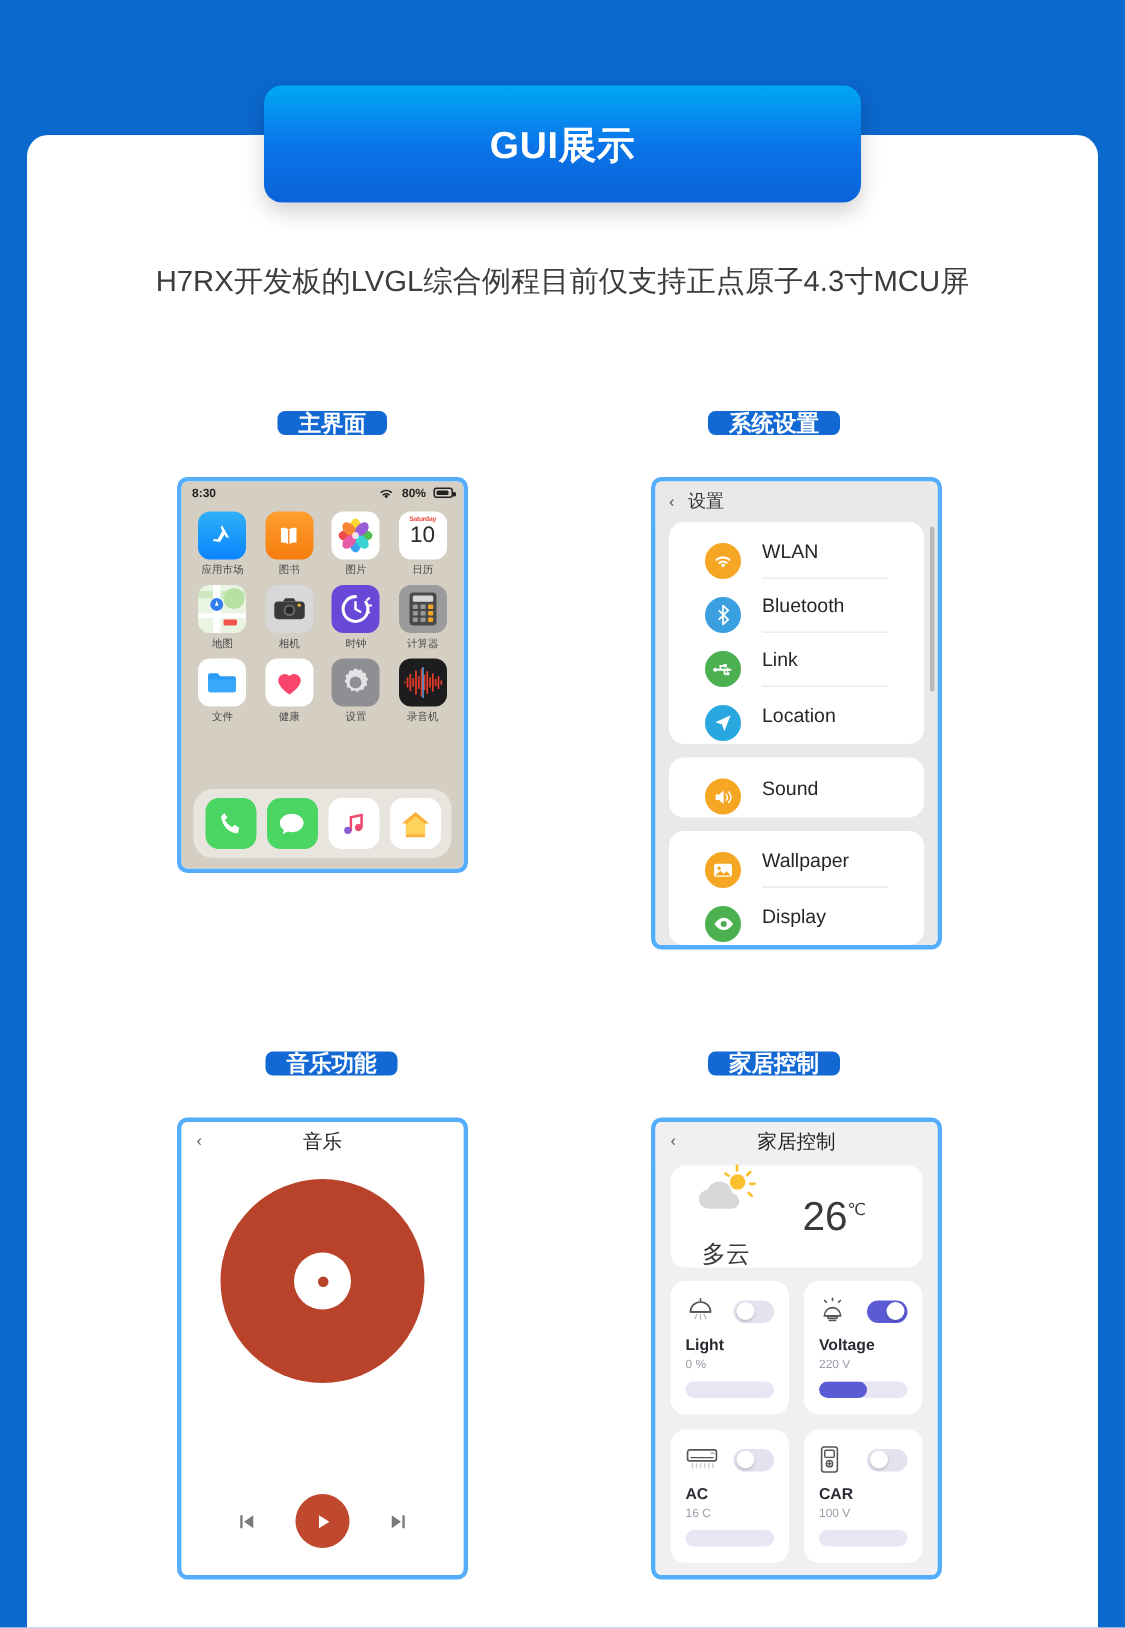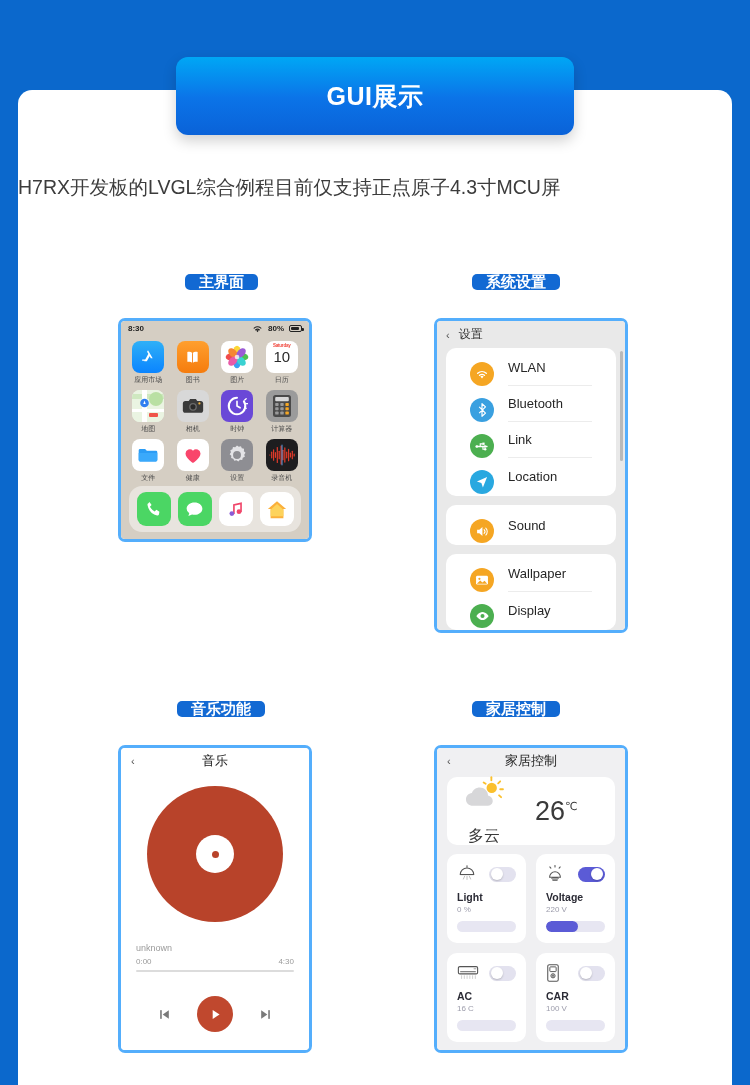--- a/index.html
+++ b/index.html
@@ -19,21 +19,21 @@
     border-radius:12px;
     background:linear-gradient(180deg,#00a7f5 0%,#0b74e8 52%,#0a62d8 100%);
     box-shadow:0 6px 14px rgba(0,0,0,.18);
     display:flex; align-items:center; justify-content:center;
     color:#fff; font-size:25px; font-weight:bold; letter-spacing:.5px;
     z-index:5;
   }
   
   .subtitle {
     position:absolute; left:0; top:84px; width:714px;
-    font-size:19.5px; color:#3c3c3c;
+    text-align:center; font-size:19.5px; color:#3c3c3c;
   }
   
   .pill {
     position:absolute; height:16px; border-radius:5px; background:#1269d3;
     color:#fff; font-size:15px; font-weight:bold;
     display:flex; align-items:center; justify-content:center;
     padding:0 14px;
   }
   
   .frame {
@@ -116,21 +116,21 @@
 
 <div class="page">
 
   <div class="subtitle">H7RX开发板的LVGL综合例程目前仅支持正点原子4.3寸MCU屏</div>
 
   <div class="pill" style="left:167px; top:184px;">主界面</div>
   <div class="pill" style="left:454px; top:184px;">系统设置</div>
   <div class="pill" style="left:159px; top:611px;">音乐功能</div>
   <div class="pill" style="left:454px; top:611px;">家居控制</div>
 
-  <div class="frame" style="left:100px; top:228px; width:194px; height:224px;">
+  <div class="frame" style="left:100px; top:228px; width:194px; height:264px;">
     <div class="home">
 
       <div class="statusbar">
         <span>8:30</span>
         <span class="sb-right">
           <svg width="11" height="9" viewBox="0 0 24 20">
             <path d="M12 18.5l3-3.8a4.6 4.6 0 0 0-6 0z" fill="#222"></path>
             <path d="M4.5 9.3a12 12 0 0 1 15 0" stroke="#222" stroke-width="2.3" fill="none" stroke-linecap="round"></path>
             <path d="M7.6 13a7.5 7.5 0 0 1 8.8 0" stroke="#222" stroke-width="2.3" fill="none" stroke-linecap="round"></path>
           </svg>
@@ -432,28 +432,20 @@
         <span class="m-back">‹</span>
         <span>音乐</span>
       </div>
 
       <div class="disc">
         <div class="disc-in">
           <div class="disc-dot"></div>
         </div>
       </div>
 
-      <div class="m-info">
-        <div class="m-title">unknown</div>
-        <div class="m-times">
-          <span>0:00</span>
-          <span>4:30</span>
-        </div>
-        <div class="m-bar"></div>
-      </div>
 
       <div class="m-ctrl">
         <span class="m-btn">
           <svg width="13" height="13" viewBox="0 0 18 18">
               <path d="M15 3v12L6.5 9z" fill="#7a7a7a"></path>
               <rect x="3" y="3" width="2.2" height="12" fill="#7a7a7a"></rect>
             </svg>
         </span>
         <span class="m-play">
           <svg width="13" height="13" viewBox="0 0 16 16">

